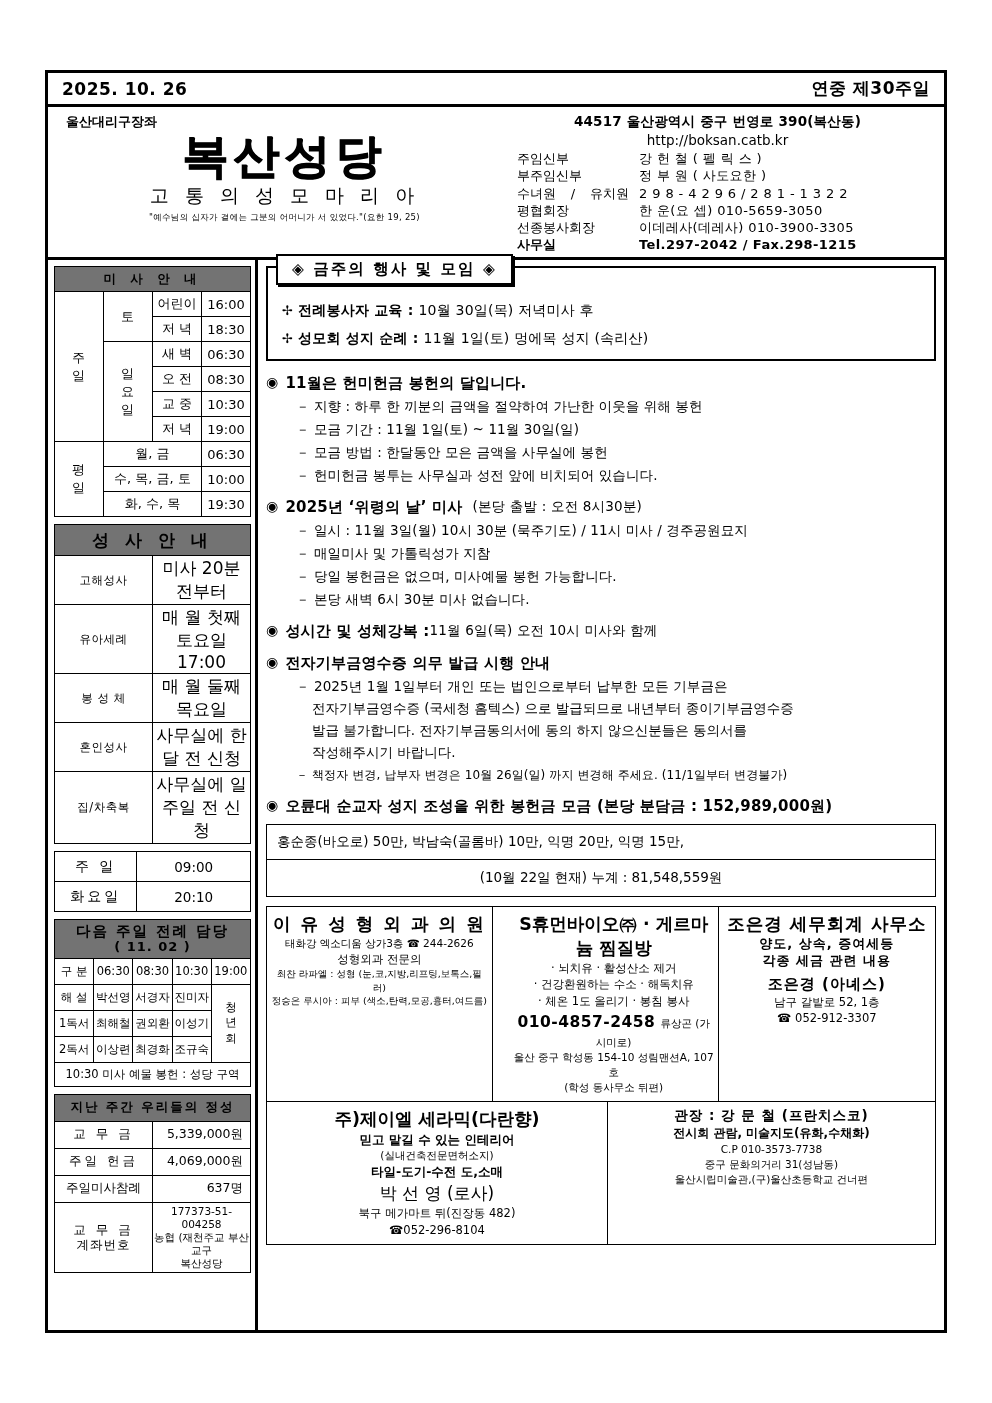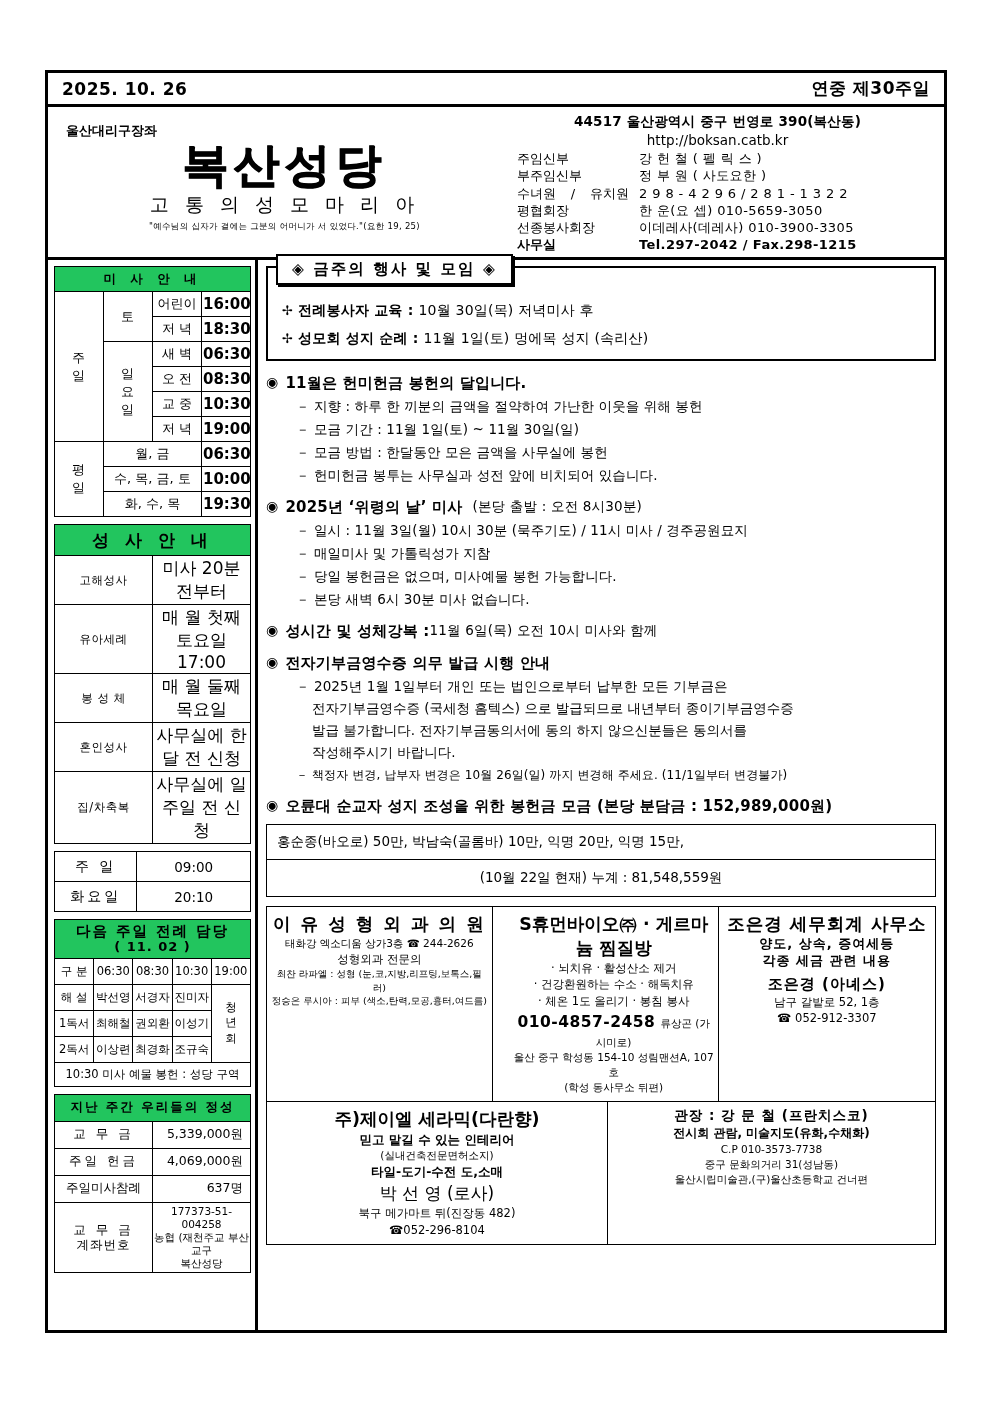--- a/index.html
+++ b/index.html
@@ -21,21 +21,21 @@
   
   .date-row {
     display:flex; align-items:center; justify-content:space-between;
     height: 34px; padding: 0 14px;
     border-bottom: 3px solid #000;
   }
   .date-row .date { font-size: 17px; font-weight: bold; letter-spacing: .5px; }
   .date-row .week { font-size: 17px; font-weight: bold; letter-spacing: .5px; }
 
   .masthead { display:flex; height: 153px; border-bottom: 3px solid #000; }
-  .mast-left { width: 455px; position: relative; padding-left: 18px; padding-top: 15px; }
+  .mast-left { width: 455px; position: relative; padding-left: 18px; padding-top: 6px; }
   .deanery { font-size: 13px; font-weight: bold; }
   .logo-wrap { text-align:center; margin-top: 2px; }
   .logo-main {
     font-family: "DejaVu Sans", sans-serif;
     font-size: 46px; font-weight: bold; letter-spacing: 5px;
     line-height: 1.0;
     -webkit-text-stroke: 1px #000;
   }
   .logo-sub { font-size: 19px; letter-spacing: 5px; margin-top: 4px; font-weight:500;}
   .logo-verse { font-size: 8.5px; margin-top: 3px; letter-spacing:.3px; }
@@ -52,30 +52,30 @@
 
   
   .body { display:flex; height: 1070px; }
   .col-left { width: 210px; border-right: 3px solid #000; padding: 6px 4px 4px 6px; }
   .col-right { flex:1; padding: 6px 8px 4px 8px; }
 
   
   table.blk { width: 100%; border-collapse: collapse; table-layout: fixed; }
   table.blk td, table.blk th { border: 1px solid #000; text-align:center; vertical-align: middle; }
   .sec-title {
-    background: #22c55e; font-weight: bold; font-size: 15px; letter-spacing: 5px;
+    background: #737373; font-weight: bold; font-size: 15px; letter-spacing: 5px;
     height: 26px; border: 1px solid #000;
   }
   .sec-title.small-sub { letter-spacing: 2px; font-size: 14.5px; line-height:1.15; height:auto; padding:3px 0;}
   .sec-title .sub2 { font-size: 13px; letter-spacing:1px; font-weight:bold; display:block; }
 
   .ms td { font-size: 12.5px; height: 25px; }
   .ms td.v { font-size: 13px; }
   .ms td.rot { font-size: 13px; letter-spacing: 1px; }
-  .ms td.time { font-size: 15px; font-weight: bold; }
+  .ms td.time { font-size: 13px; }
 
   .sc td { font-size: 17px; height: 31px; }
   .sc td.k { font-size: 11.5px; letter-spacing:.5px; }
 
   .dc td { font-size: 14px; height: 30px; letter-spacing: 3px; }
   .dc td.t { font-size: 13.5px; letter-spacing: 0; }
 
   .rt td { font-size: 11px; height: 26px; }
   .rt td.hd { font-size: 11.5px; }
   .rt td.nm { font-size: 11.5px; }

